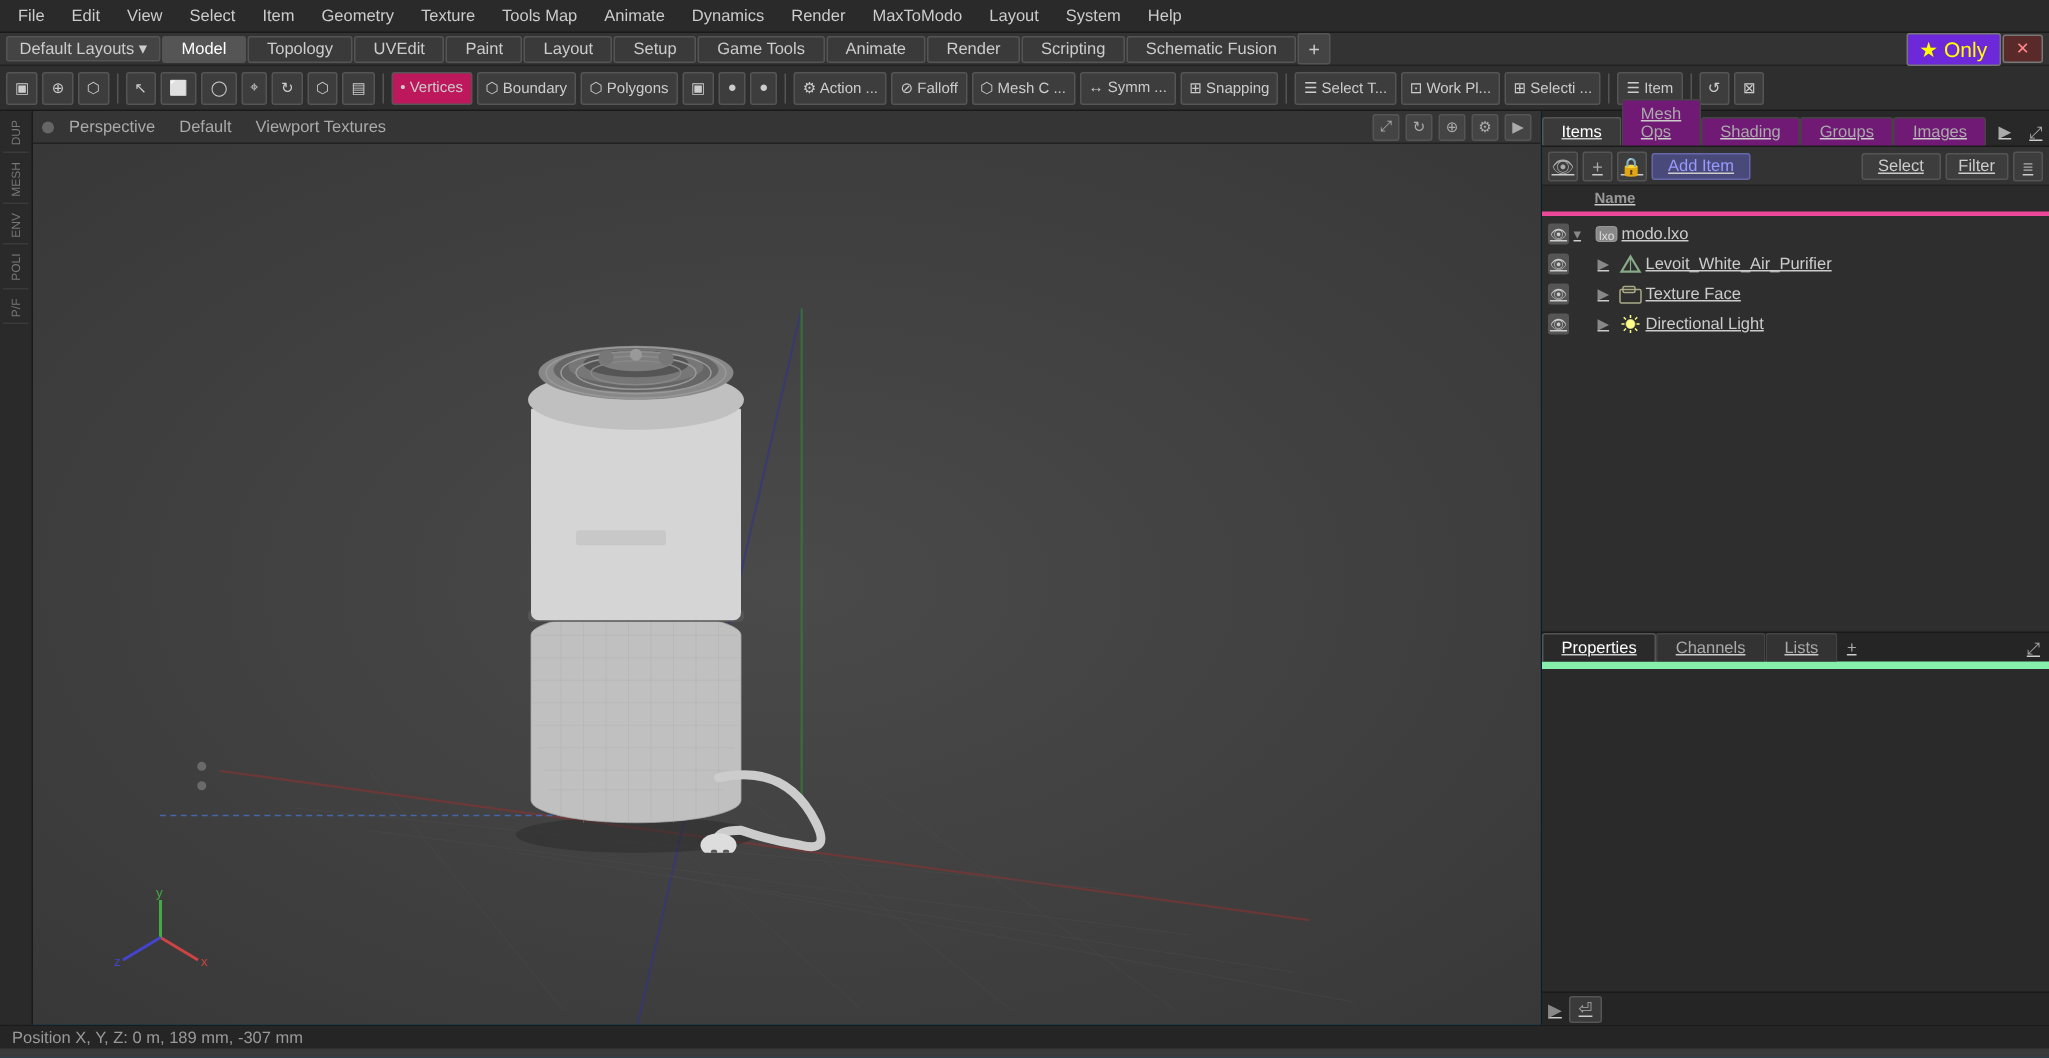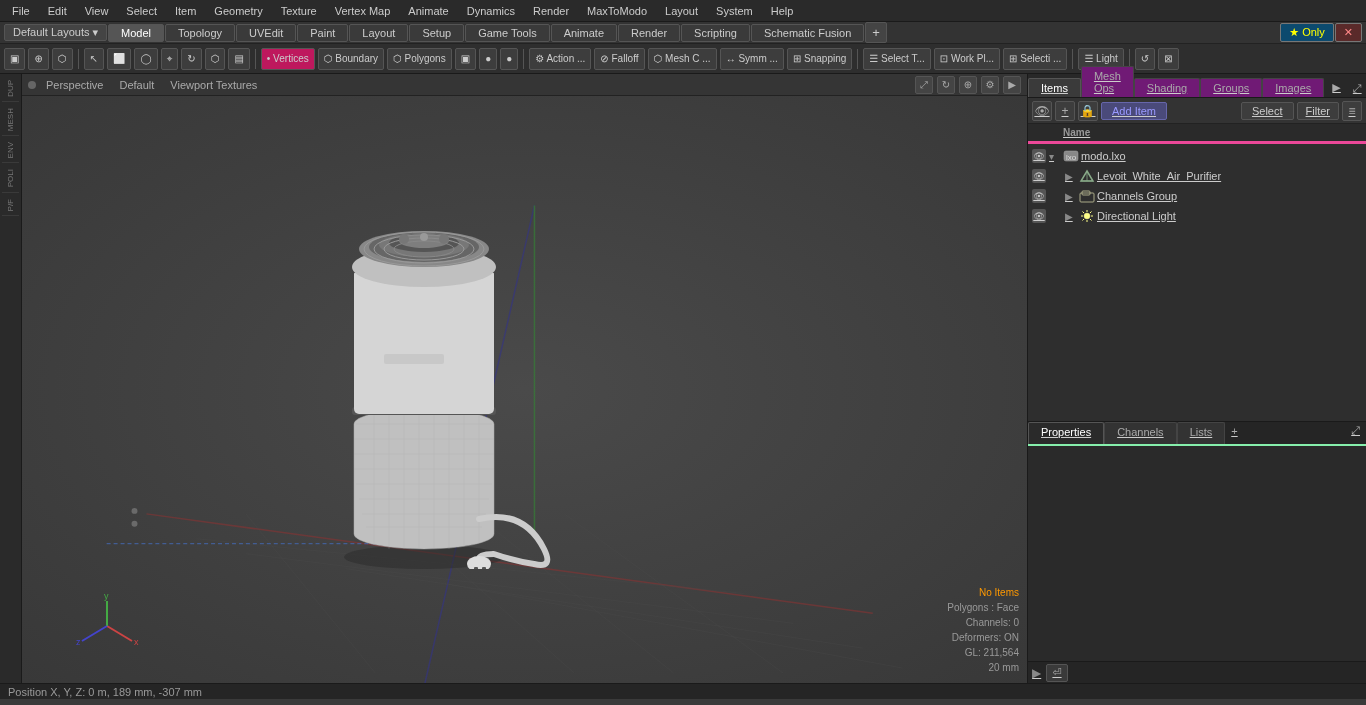--- a/index.html
+++ b/index.html
@@ -29,22 +29,22 @@
     .layout-tab {
       padding: 2px 12px; background: #3a3a3a; border: 1px solid #555;
       color: #ccc; font-size: 11px; cursor: pointer; border-radius: 2px;
     }
     .layout-tab.active { background: #555; color: #fff; }
     .layout-plus {
       padding: 2px 6px; background: #444; border: 1px solid #555;
       color: #ccc; font-size: 13px; cursor: pointer; border-radius: 2px;
     }
     .layout-star {
-      margin-left: auto; padding: 2px 8px; background: #0c4a6e;
-      border: 1px solid #777; color: #ff0; font-size: 11px;
+      margin-left: auto; padding: 2px 8px; background: #6d28d9;
+      border: 1px solid #777; color: #ff0; font-size: 14px;
       cursor: pointer; border-radius: 2px;
     }
     .layout-x {
       padding: 2px 8px; background: #5a2a2a; border: 1px solid #777;
       color: #f88; font-size: 11px; cursor: pointer; border-radius: 2px;
     }
 
     
     #toolbar {
       display: flex; align-items: center; height: 30px;
@@ -188,22 +188,22 @@
     .tree-icon { width: 16px; height: 14px; margin: 0 2px; }
     .tree-label { color: #ccc; font-size: 11px; }
     .tree-indent { width: 16px; }
 
     
     #right-bottom {
       height: 240px; background: #2a2a2a;
       border-top: 1px solid #1a1a1a; display: flex; flex-direction: column;
     }
     #right-bottom-tabs {
-      display: flex; background: #252525; border-bottom: 2px solid #86efac;
-      height: 24px; 
+      display: flex; background: #252525; border-bottom: 5px solid #86efac;
+      height: 24px; align-items: flex-end;
     }
     .rb-tab {
       padding: 3px 12px; background: #333; border: 1px solid #444;
       border-bottom: none; color: #aaa; font-size: 11px; cursor: pointer;
       border-radius: 2px 2px 0 0;
     }
     .rb-tab.active { background: #2a2a2a; color: #fff; border-color: #555; }
     .rb-content { flex: 1; padding: 8px; }
     .rb-expand { margin-left: auto; padding: 2px 6px; color: #aaa; cursor: pointer; }
 
@@ -259,21 +259,21 @@
 <body>
 
 <div id="menu-bar">
   <span class="menu-item">File</span>
   <span class="menu-item">Edit</span>
   <span class="menu-item">View</span>
   <span class="menu-item">Select</span>
   <span class="menu-item">Item</span>
   <span class="menu-item">Geometry</span>
   <span class="menu-item">Texture</span>
-  <span class="menu-item">Vertex Map</span>
+  <span class="menu-item">Tools Map</span>
   <span class="menu-item">Animate</span>
   <span class="menu-item">Dynamics</span>
   <span class="menu-item">Render</span>
   <span class="menu-item">MaxToModo</span>
   <span class="menu-item">Layout</span>
   <span class="menu-item">System</span>
   <span class="menu-item">Help</span>
 </div>
 
 <div id="layout-bar">
@@ -317,21 +317,21 @@
   <div class="tool-btn">⚙ Action ...</div>
   <div class="tool-btn">⊘ Falloff</div>
   <div class="tool-btn">⬡ Mesh C ...</div>
   <div class="tool-btn">↔ Symm ...</div>
   <div class="tool-btn">⊞ Snapping</div>
   <div class="tool-sep"></div>
   <div class="tool-btn">☰ Select T...</div>
   <div class="tool-btn">⊡ Work Pl...</div>
   <div class="tool-btn">⊞ Selecti ...</div>
   <div class="tool-sep"></div>
-  <div class="tool-btn">☰ Light</div>
+  <div class="tool-btn">☰ Item</div>
   <div class="tool-sep"></div>
   <div class="tool-btn">↺</div>
   <div class="tool-btn">⊠</div>
 </div>
 
 <div id="main">
 
   <div id="left-sidebar">
     <div class="sidebar-section">
       <div class="sidebar-vlabel">Dup</div>
@@ -448,28 +448,20 @@
 
           <path d="M185 310 Q230 300 250 340 Q260 360 240 355 Q220 352 200 345" fill="none" stroke="#ccc" stroke-width="6" stroke-linecap="round"></path>
           <path d="M200 345 Q185 345 185 350" fill="none" stroke="#ccc" stroke-width="6"></path>
 
           <ellipse cx="185" cy="355" rx="12" ry="8" fill="#ddd"></ellipse>
           <rect x="180" y="358" width="4" height="8" rx="1" fill="#555"></rect>
           <rect x="188" y="358" width="4" height="8" rx="1" fill="#555"></rect>
         </svg>
       </div>
 
-      <div class="vp-info">
-        <div style="color:#f90;">No Items</div>
-        <div>Polygons : Face</div>
-        <div>Channels: 0</div>
-        <div>Deformers: ON</div>
-        <div>GL: 211,564</div>
-        <div>20 mm</div>
-      </div>
 
       <div id="axis-indicator">
         <svg width="70" height="70" viewBox="0 0 70 70">
           <line x1="35" y1="35" x2="60" y2="50" stroke="#cc4444" stroke-width="2"></line>
           <line x1="35" y1="35" x2="35" y2="10" stroke="#44aa44" stroke-width="2"></line>
           <line x1="35" y1="35" x2="10" y2="50" stroke="#4444cc" stroke-width="2"></line>
           <text x="62" y="54" fill="#cc4444" font-size="9">x</text>
           <text x="32" y="8" fill="#44aa44" font-size="9">y</text>
           <text x="4" y="54" fill="#4444cc" font-size="9">z</text>
         </svg>
@@ -529,21 +521,21 @@
       </div>
 
       <div class="tree-row">
         <div class="tree-vis-btn">👁</div>
         <span class="tree-indent"></span>
         <span class="tree-expand">▶</span>
         <svg class="tree-icon" viewBox="0 0 16 14" xmlns="http://www.w3.org/2000/svg">
           <rect x="1" y="4" width="14" height="9" rx="1" fill="none" stroke="#aa8" stroke-width="1"></rect>
           <rect x="3" y="2" width="8" height="4" rx="1" fill="none" stroke="#aa8" stroke-width="1"></rect>
         </svg>
-        <span class="tree-label">Channels Group</span>
+        <span class="tree-label">Texture Face</span>
       </div>
 
       <div class="tree-row">
         <div class="tree-vis-btn">👁</div>
         <span class="tree-indent"></span>
         <span class="tree-expand">▶</span>
         <svg class="tree-icon" viewBox="0 0 16 14" xmlns="http://www.w3.org/2000/svg">
           <circle cx="8" cy="7" r="3" fill="#ff8" stroke="#dd8" stroke-width="0.5"></circle>
           <line x1="8" y1="1" x2="8" y2="3" stroke="#ff8" stroke-width="1"></line>
           <line x1="8" y1="11" x2="8" y2="13" stroke="#ff8" stroke-width="1"></line>

